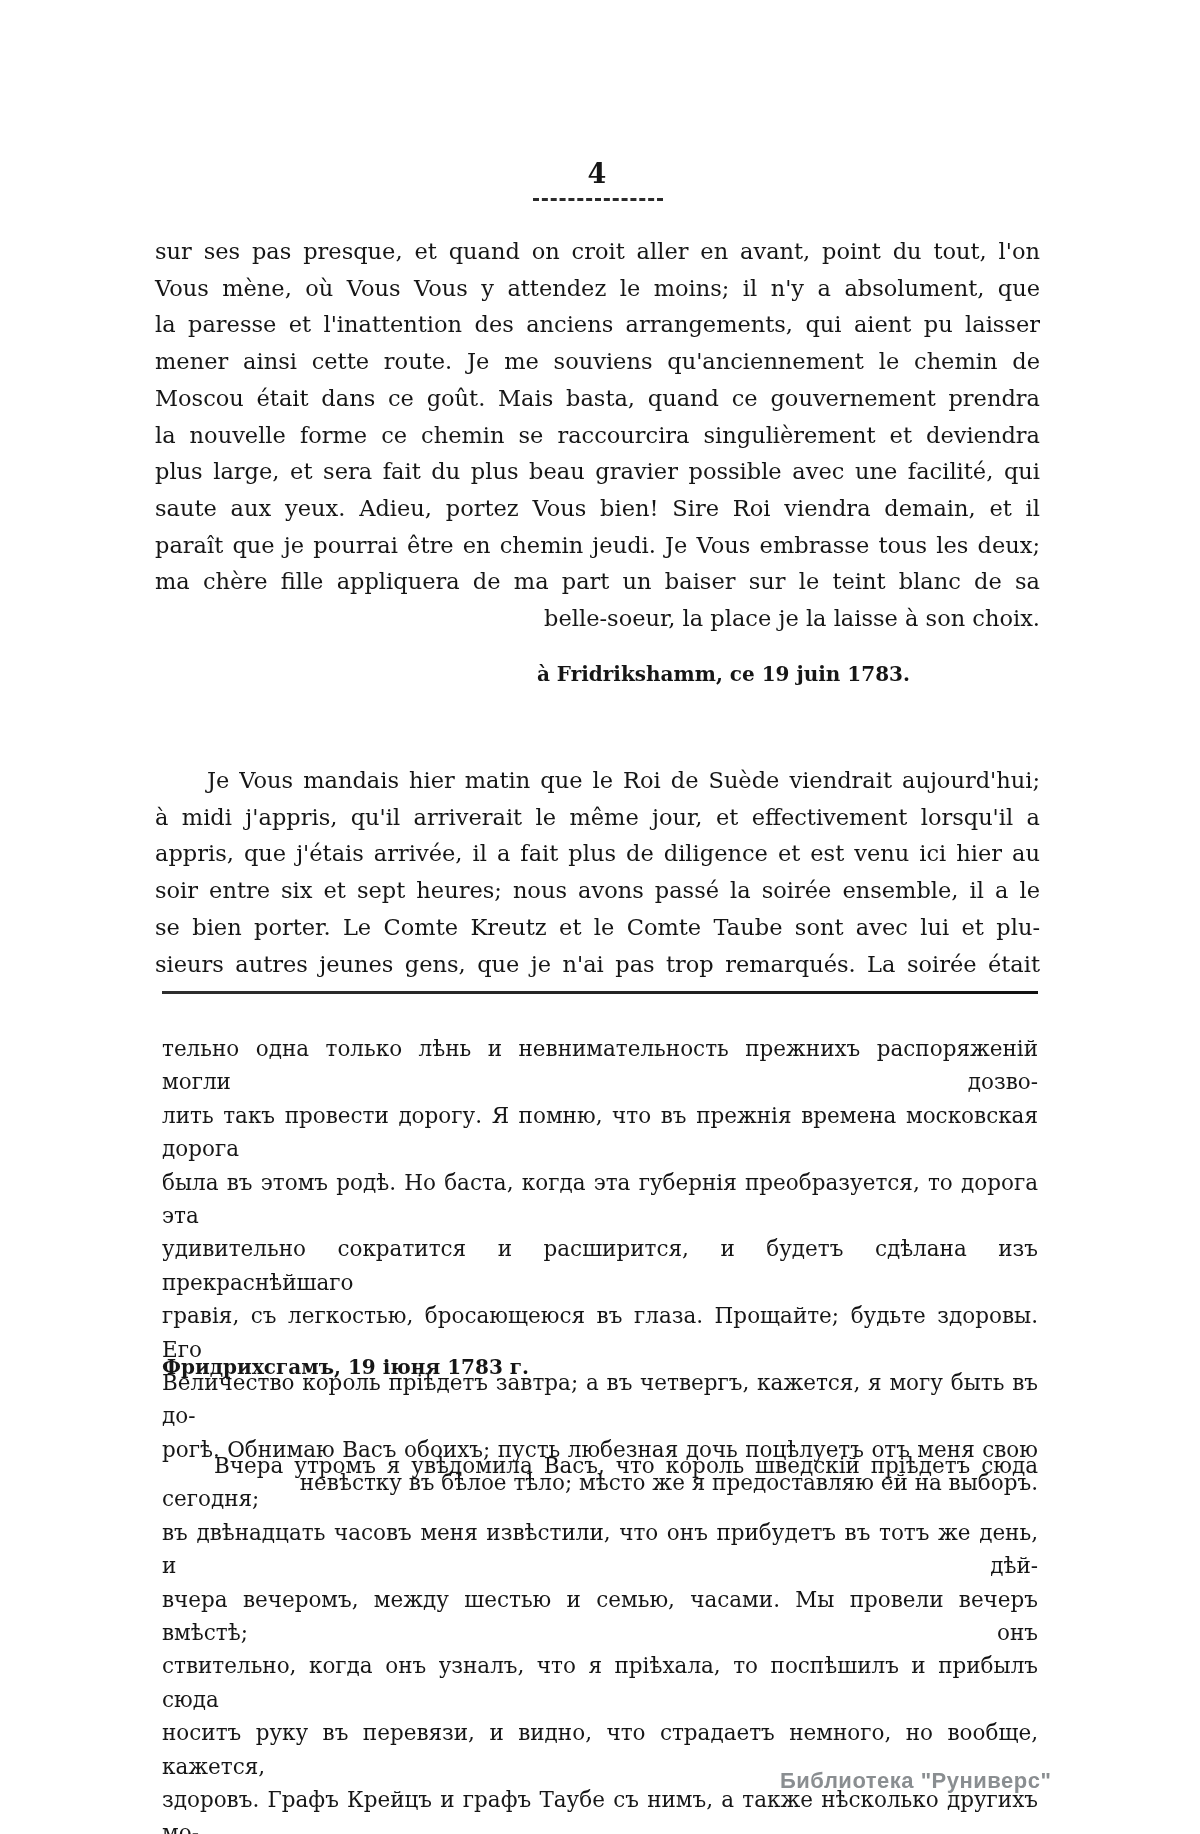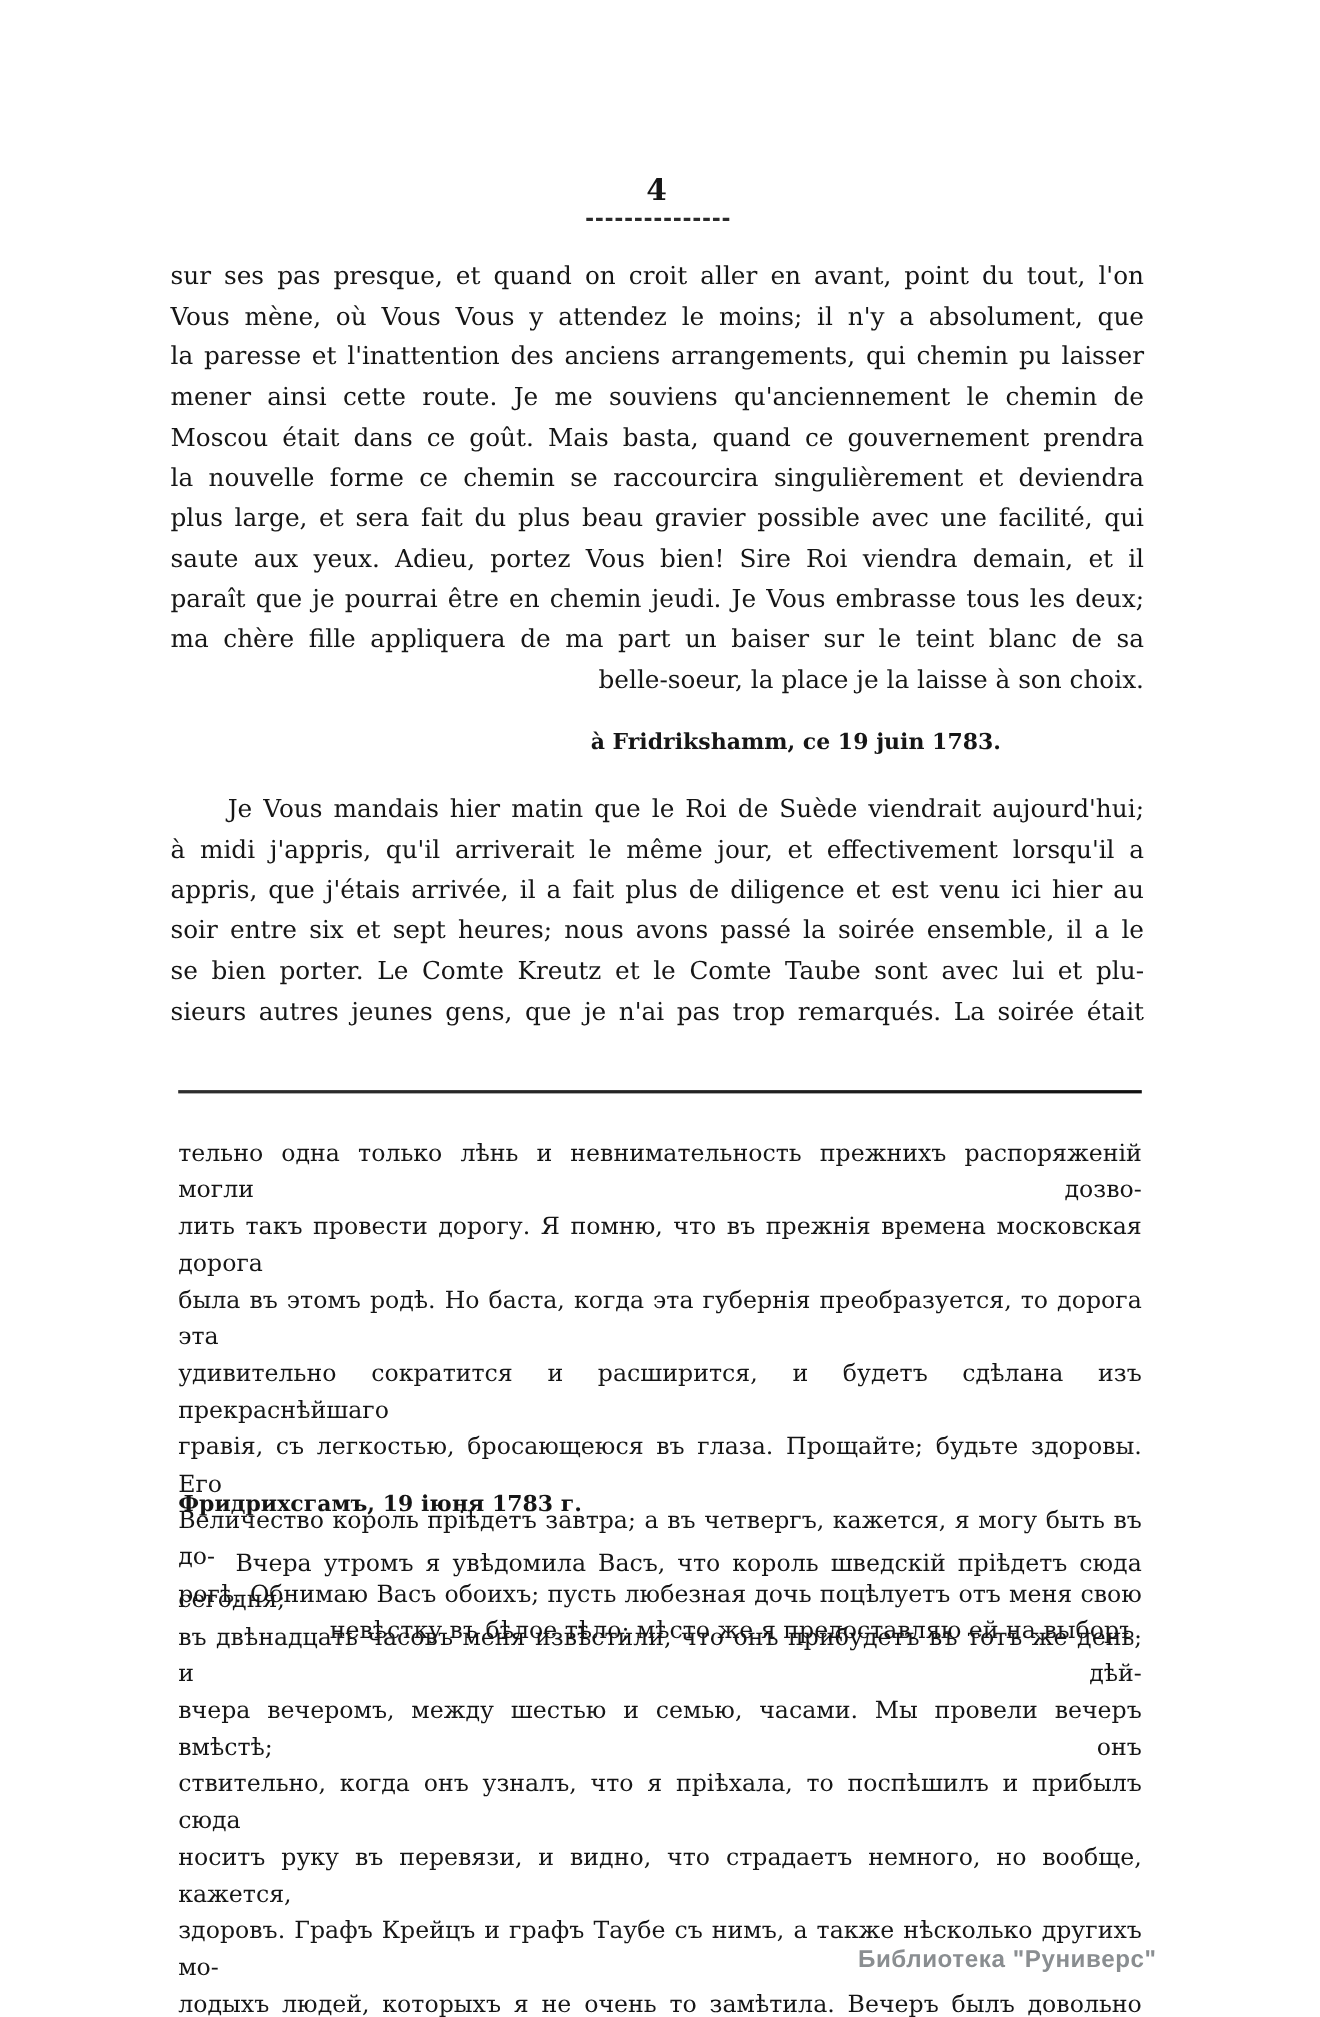--- a/index.html
+++ b/index.html
@@ -95,20 +95,21 @@
     text-align: justify;
     text-align-last: justify;
     white-space: normal;
   }
   .line.no-just {
     text-align: right;
     text-align-last: auto;
   }
   .line.indent {
     text-indent: 52px;
+    margin-top: 44px;
   }
 
   
   .watermark {
     position: absolute;
     top: 1768px;
     left: 780px;
     font-family: "Liberation Sans", sans-serif;
     font-size: 22px;
     font-weight: 700;
@@ -122,21 +123,21 @@
 <div class="page">
 
   <div class="pagenum">4</div>
 
   <div class="pagenum-rule"></div>
 
   <section>
     <div class="fr-para fr-para-1">
         <div class="line">sur ses pas presque, et quand on croit aller en avant, point du tout, l'on</div>
         <div class="line">Vous mène, où Vous Vous y attendez le moins; il n'y a absolument, que</div>
-        <div class="line">la paresse et l'inattention des anciens arrangements, qui chemin pu laisser</div>
+        <div class="line">la paresse et l'inattention des anciens arrangements, qui aient pu laisser</div>
         <div class="line">mener ainsi cette route. Je me souviens qu'anciennement le chemin de</div>
         <div class="line">Moscou était dans ce goût. Mais basta, quand ce gouvernement prendra</div>
         <div class="line">la nouvelle forme ce chemin se raccourcira singulièrement et deviendra</div>
         <div class="line">plus large, et sera fait du plus beau gravier possible avec une facilité, qui</div>
         <div class="line">saute aux yeux. Adieu, portez Vous bien! Sire Roi viendra demain, et il</div>
         <div class="line">paraît que je pourrai être en chemin jeudi. Je Vous embrasse tous les deux;</div>
         <div class="line">ma chère fille appliquera de ma part un baiser sur le teint blanc de sa</div>
         <div class="line no-just">belle-soeur, la place je la laisse à son choix.</div>
       </div>
 

